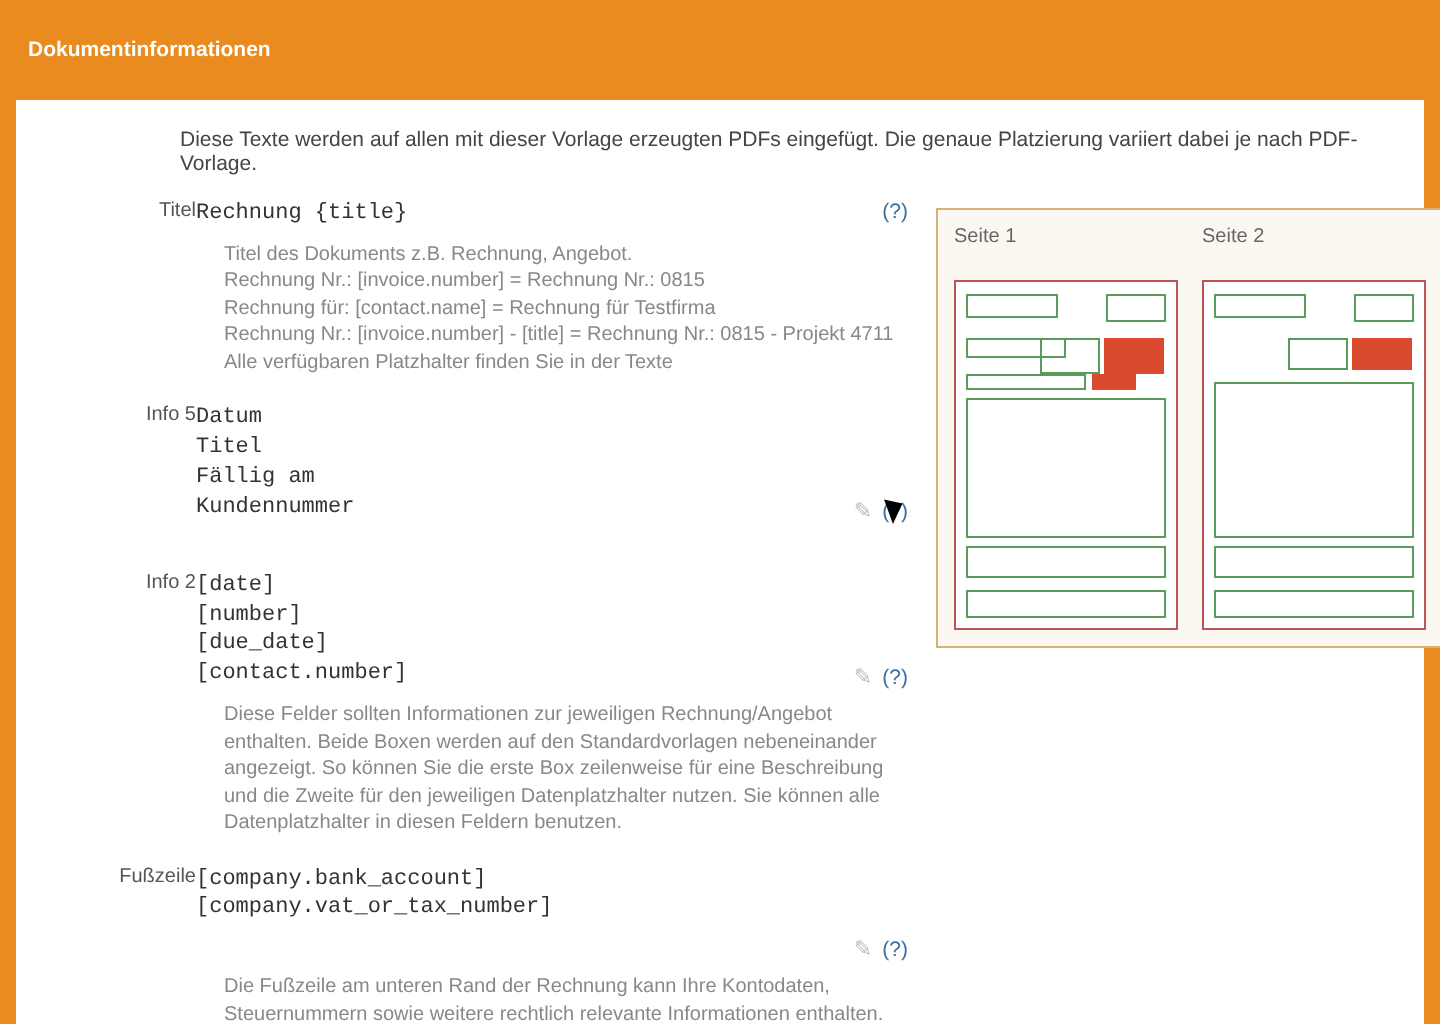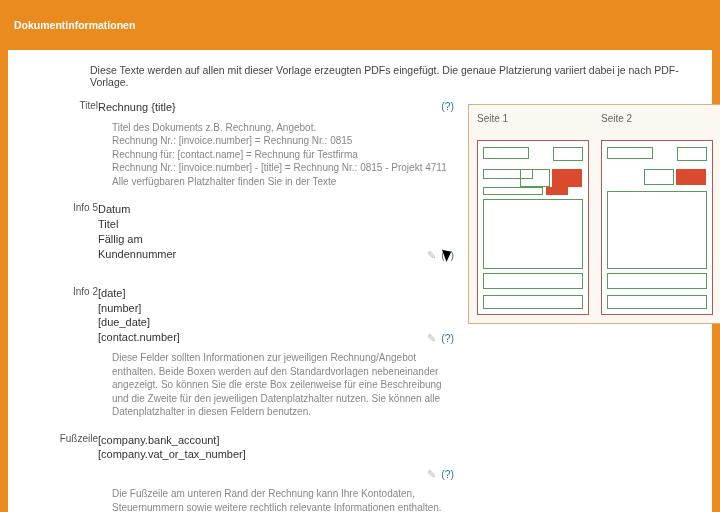--- a/index.html
+++ b/index.html
@@ -2,21 +2,21 @@
 <html><head>
 <meta charset="utf-8">
 <style>
   html,body{margin:0;padding:0;font-family:Arial,Helvetica,sans-serif;font-size:11px;color:#333;background:#e6e6e6;}
   .frame{background:#e98b1e;padding:0 8px 8px 8px;min-height:512px;box-sizing:border-box;width:720px;margin:0 auto;}
   .tab{background:#e98b1e;color:#fff;font-weight:bold;padding:19px 6px;display:inline-block;font-size:10.5px;}
   .sheet{background:#fff;min-height:500px;padding:12px 10px 10px 10px;}
   .intro{color:#444;margin:2px 0 12px 72px;font-size:10.5px;}
   .row{display:flex;align-items:flex-start;margin-bottom:6px;}
   .lab{width:80px;text-align:right;color:#555;font-size:10px;flex:0 0 80px;}
-  .val{flex:0 0 300px;color:#333;font-size:11px;line-height:1.35;}
+  .val{flex:0 0 300px;color:#333;font-size:11px;line-height:1.35;font-family:Liberation Mono, monospace;}
   .link{color:#3b6fa0;}
   .q{color:#3b6fa0;font-size:10.5px;}
   .edit-icon{color:#bbb;font-size:11px;display:inline-block;margin-right:2px;}
   .help-slot{flex:0 0 56px;text-align:right;padding-right:4px;}
   .hint{color:#888;margin:4px 0 14px 94px;max-width:330px;line-height:1.35;font-size:10px;}
   .two-col{display:flex;align-items:flex-start;}
   .left-col{flex:0 0 450px;}
   .right-col{flex:1;padding-top:4px;}
   .preview-box{border:1px solid #d7b07a;background:#fbf7f1;padding:8px;display:flex;gap:12px;}
   .page-lbl{font-size:10px;color:#666;margin-bottom:16px;}

